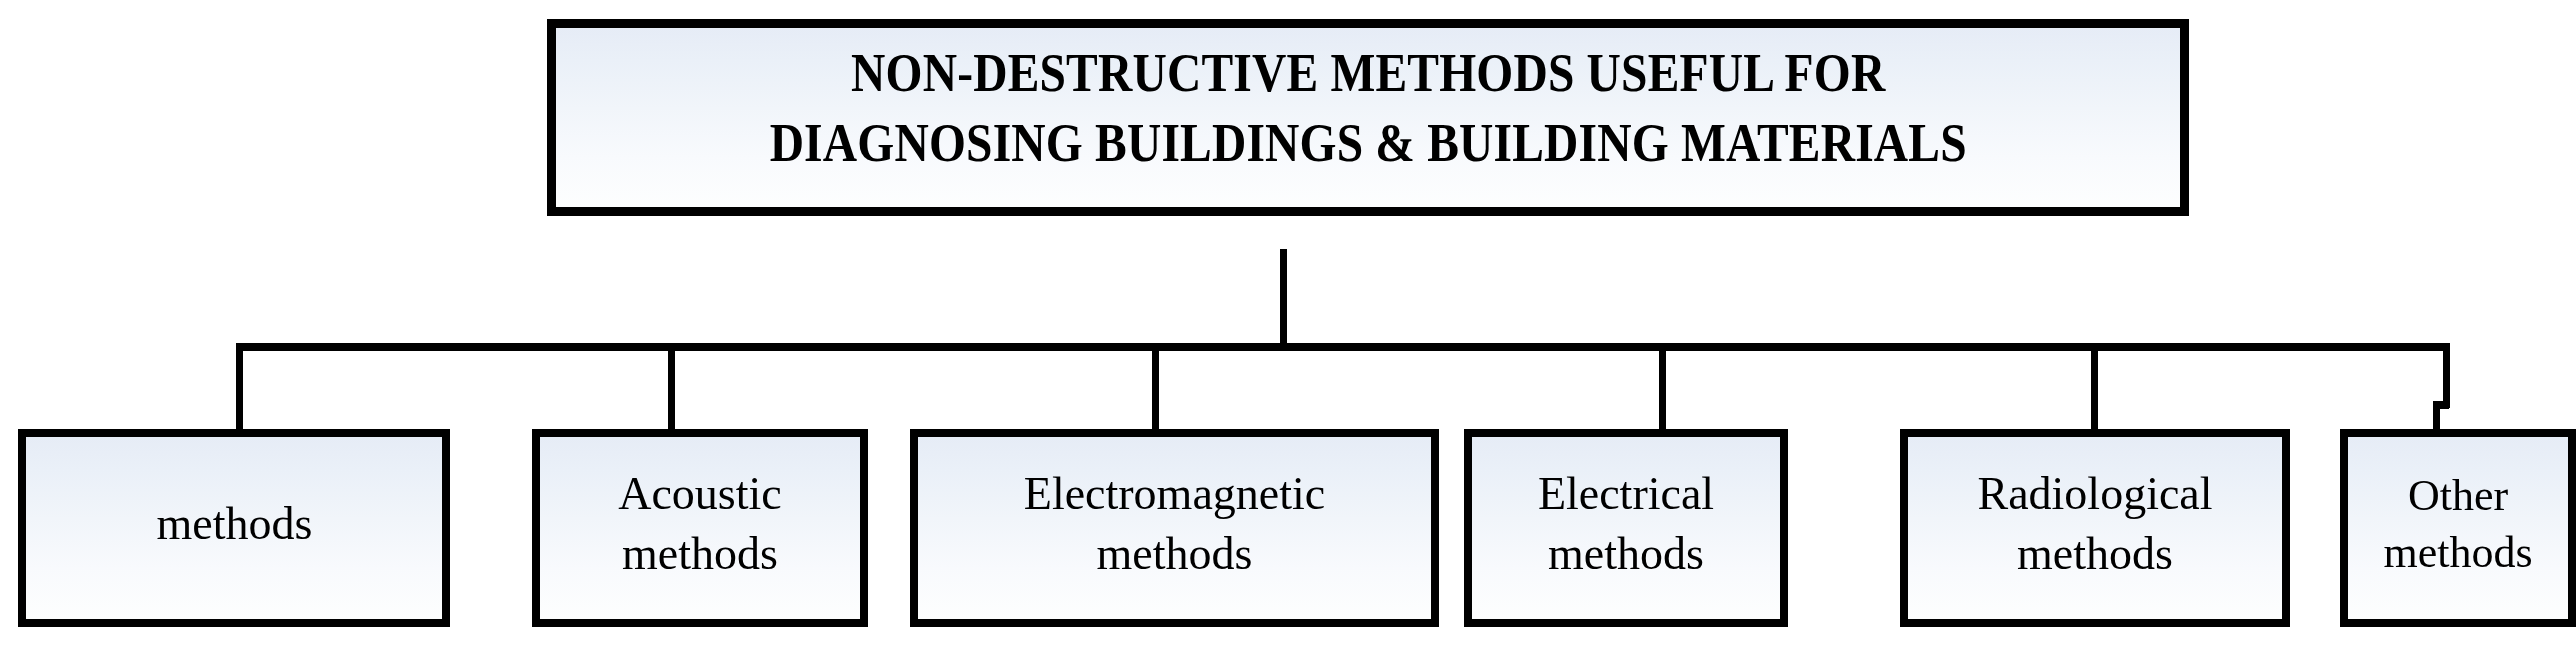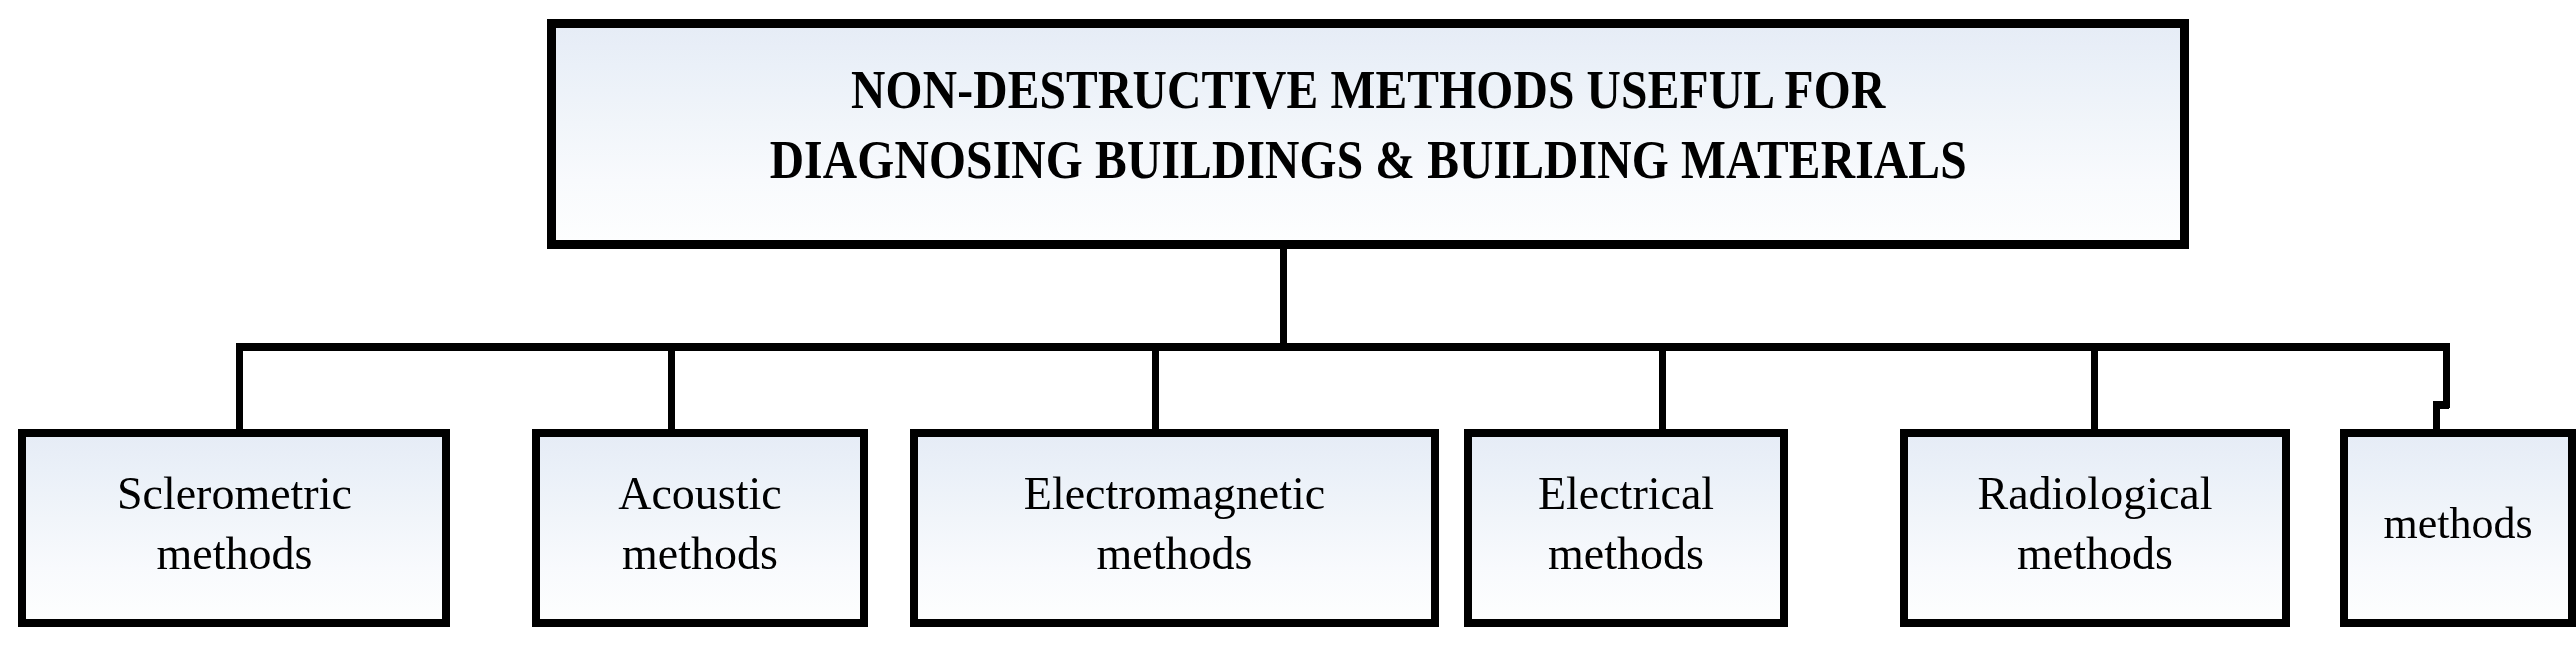--- a/index.html
+++ b/index.html
@@ -38,21 +38,21 @@
     text-align: center;
     color: #000000;
     z-index: 3;
   }
 
   
   #root-node {
     left: 547px;
     top: 19px;
     width: 1642px;
-    height: 230px;
+    height: 197px;
     border-width: 9.2px;
   }
   .root-title {
     font-weight: bold;
     font-size: 54px;
     line-height: 1.30;
     letter-spacing: 0.2px;
     transform: scaleX(0.88);
     transform-origin: center center;
     white-space: nowrap;
@@ -129,21 +129,20 @@
 
   <div class="node" id="root-node">
     <div class="root-title">
       <span class="line">NON-DESTRUCTIVE METHODS USEFUL FOR</span>
       <span class="line">DIAGNOSING BUILDINGS &amp; BUILDING MATERIALS</span>
     </div>
   </div>
 
   <div class="node leaf" id="leaf-0">
     <div class="leaf-label">
-      <span class="line">Sclerometric</span>
       <span class="line">methods</span>
     </div>
   </div>
 
   <div class="node leaf" id="leaf-1">
     <div class="leaf-label">
       <span class="line">Acoustic</span>
       <span class="line">methods</span>
     </div>
   </div>
@@ -164,18 +163,19 @@
 
   <div class="node leaf" id="leaf-4">
     <div class="leaf-label">
       <span class="line">Radiological</span>
       <span class="line">methods</span>
     </div>
   </div>
 
   <div class="node leaf" id="leaf-5">
     <div class="leaf-label">
+      <span class="line">Other</span>
       <span class="line">methods</span>
     </div>
   </div>
 
 </div>
 
 
 </body></html>

